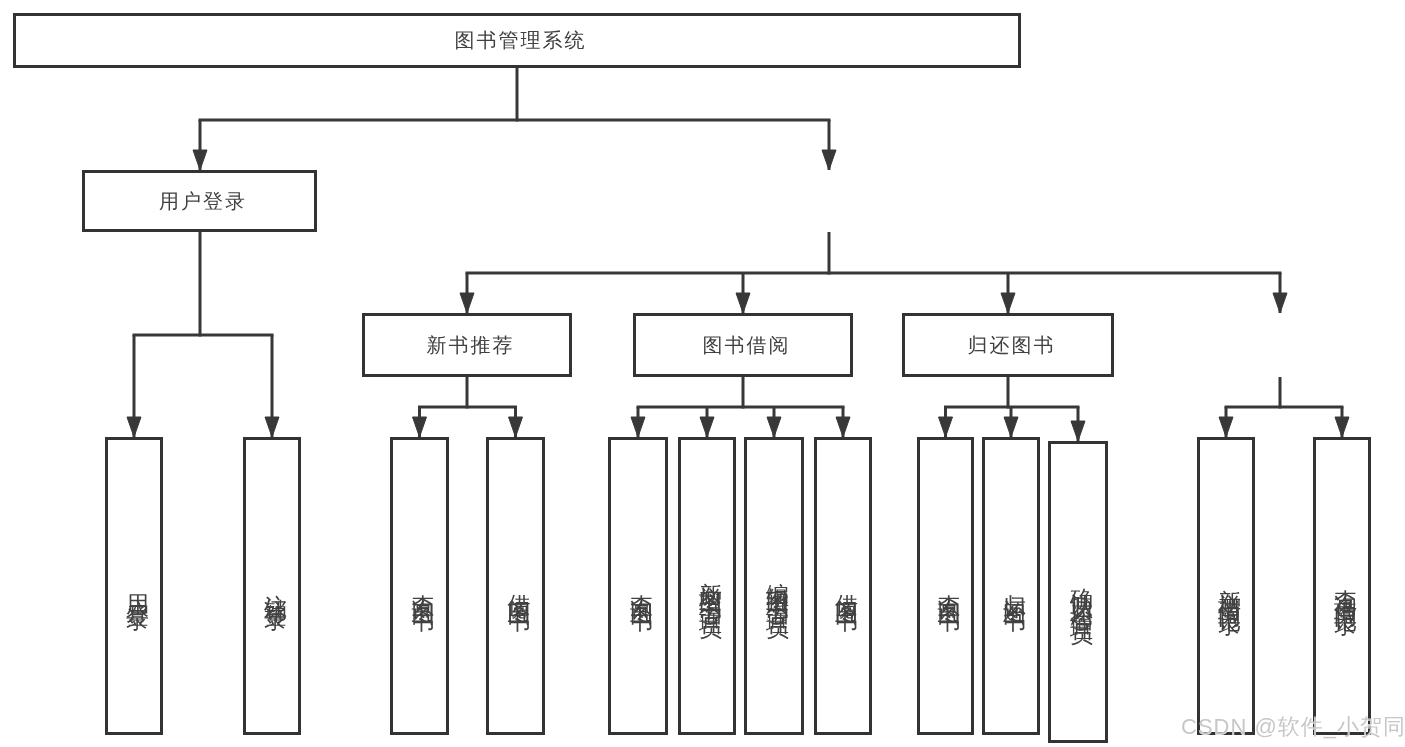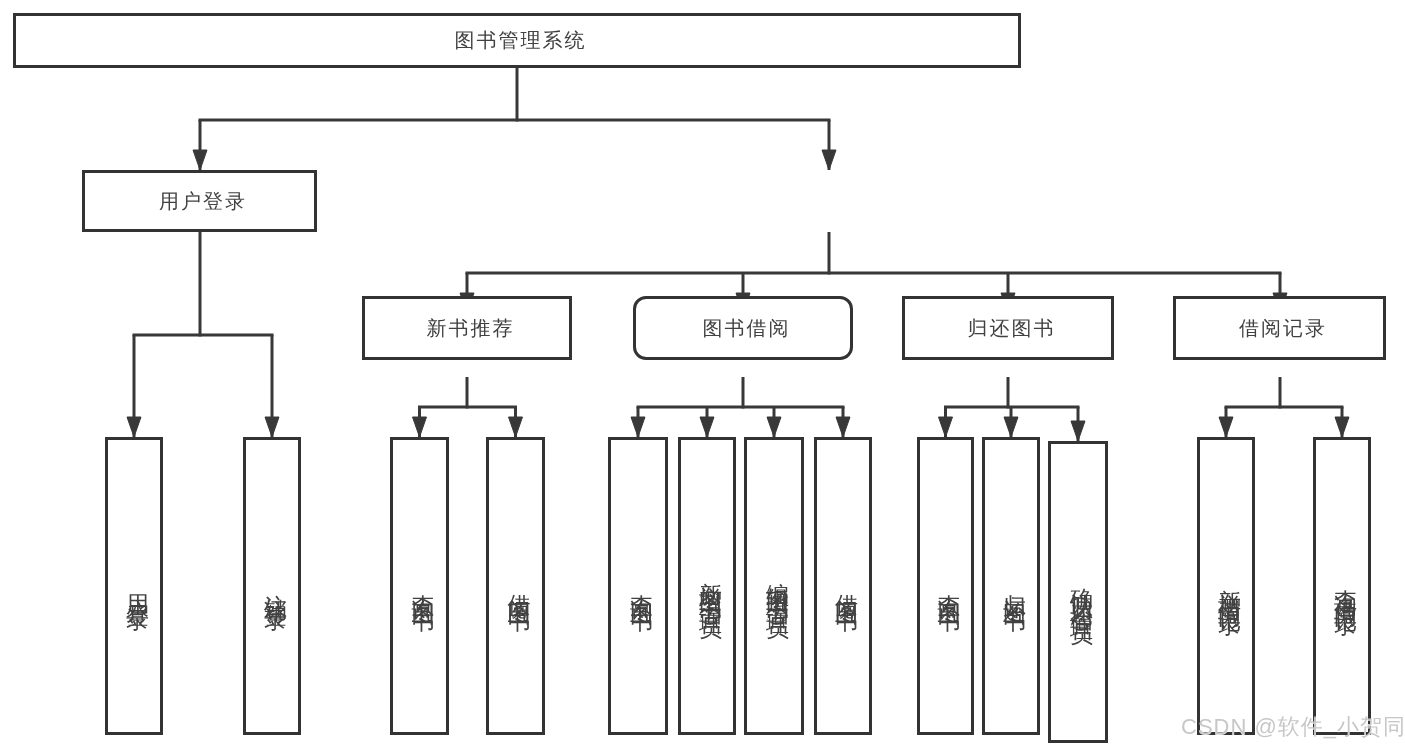--- a/index.html
+++ b/index.html
@@ -33,23 +33,23 @@
     padding-left: 7px;
   }
   .h-label {
     font-size: 20px;
     letter-spacing: 2px;
     white-space: nowrap;
   }
   .root-box   { left: 13px;  top: 13px;  width: 1008px; height: 55px; }
   .lvl2-login { left: 82px;  top: 170px; width: 235px;  height: 62px; }
   .lvl2-mgmt  { left: 712px; top: 170px; width: 235px;  height: 62px; }
-  .mod { top: 296px; height: 64px; text-align: right; }
+  .mod { top: 313px; height: 64px; text-align: right; }
   .mod-0 { left: 362px;  width: 210px; }
-  .mod-1 { left: 633px;  width: 220px; border-radius: 13px; }
+  .mod-1 { left: 633px;  width: 220px; }
   .mod-2 { left: 902px;  width: 212px; }
   .mod-3 { left: 1173px; width: 213px; }
   .leaf { top: 437px; height: 298px; }
   .leaf-text {
     writing-mode: vertical-rl;
     text-orientation: mixed;
     font-size: 23px;
     letter-spacing: 5px;
     line-height: 1;
     white-space: nowrap;
@@ -156,23 +156,20 @@
 
   <div class="box mod mod-0">
     <span class="h-label">新书推荐</span>
   </div>
   <div class="box mod mod-1">
     <span class="h-label">图书借阅</span>
   </div>
   <div class="box mod mod-2">
     <span class="h-label">归还图书</span>
   </div>
-  <div class="box mod mod-3">
-    <span class="h-label">借阅记录</span>
-  </div>
 
   <div class="box leaf lf-0">
     <span class="leaf-text">用户登录</span>
   </div>
   <div class="box leaf lf-1">
     <span class="leaf-text">注销登录</span>
   </div>
 
   <div class="box leaf lf-2">
     <span class="leaf-text">查询图书</span>

